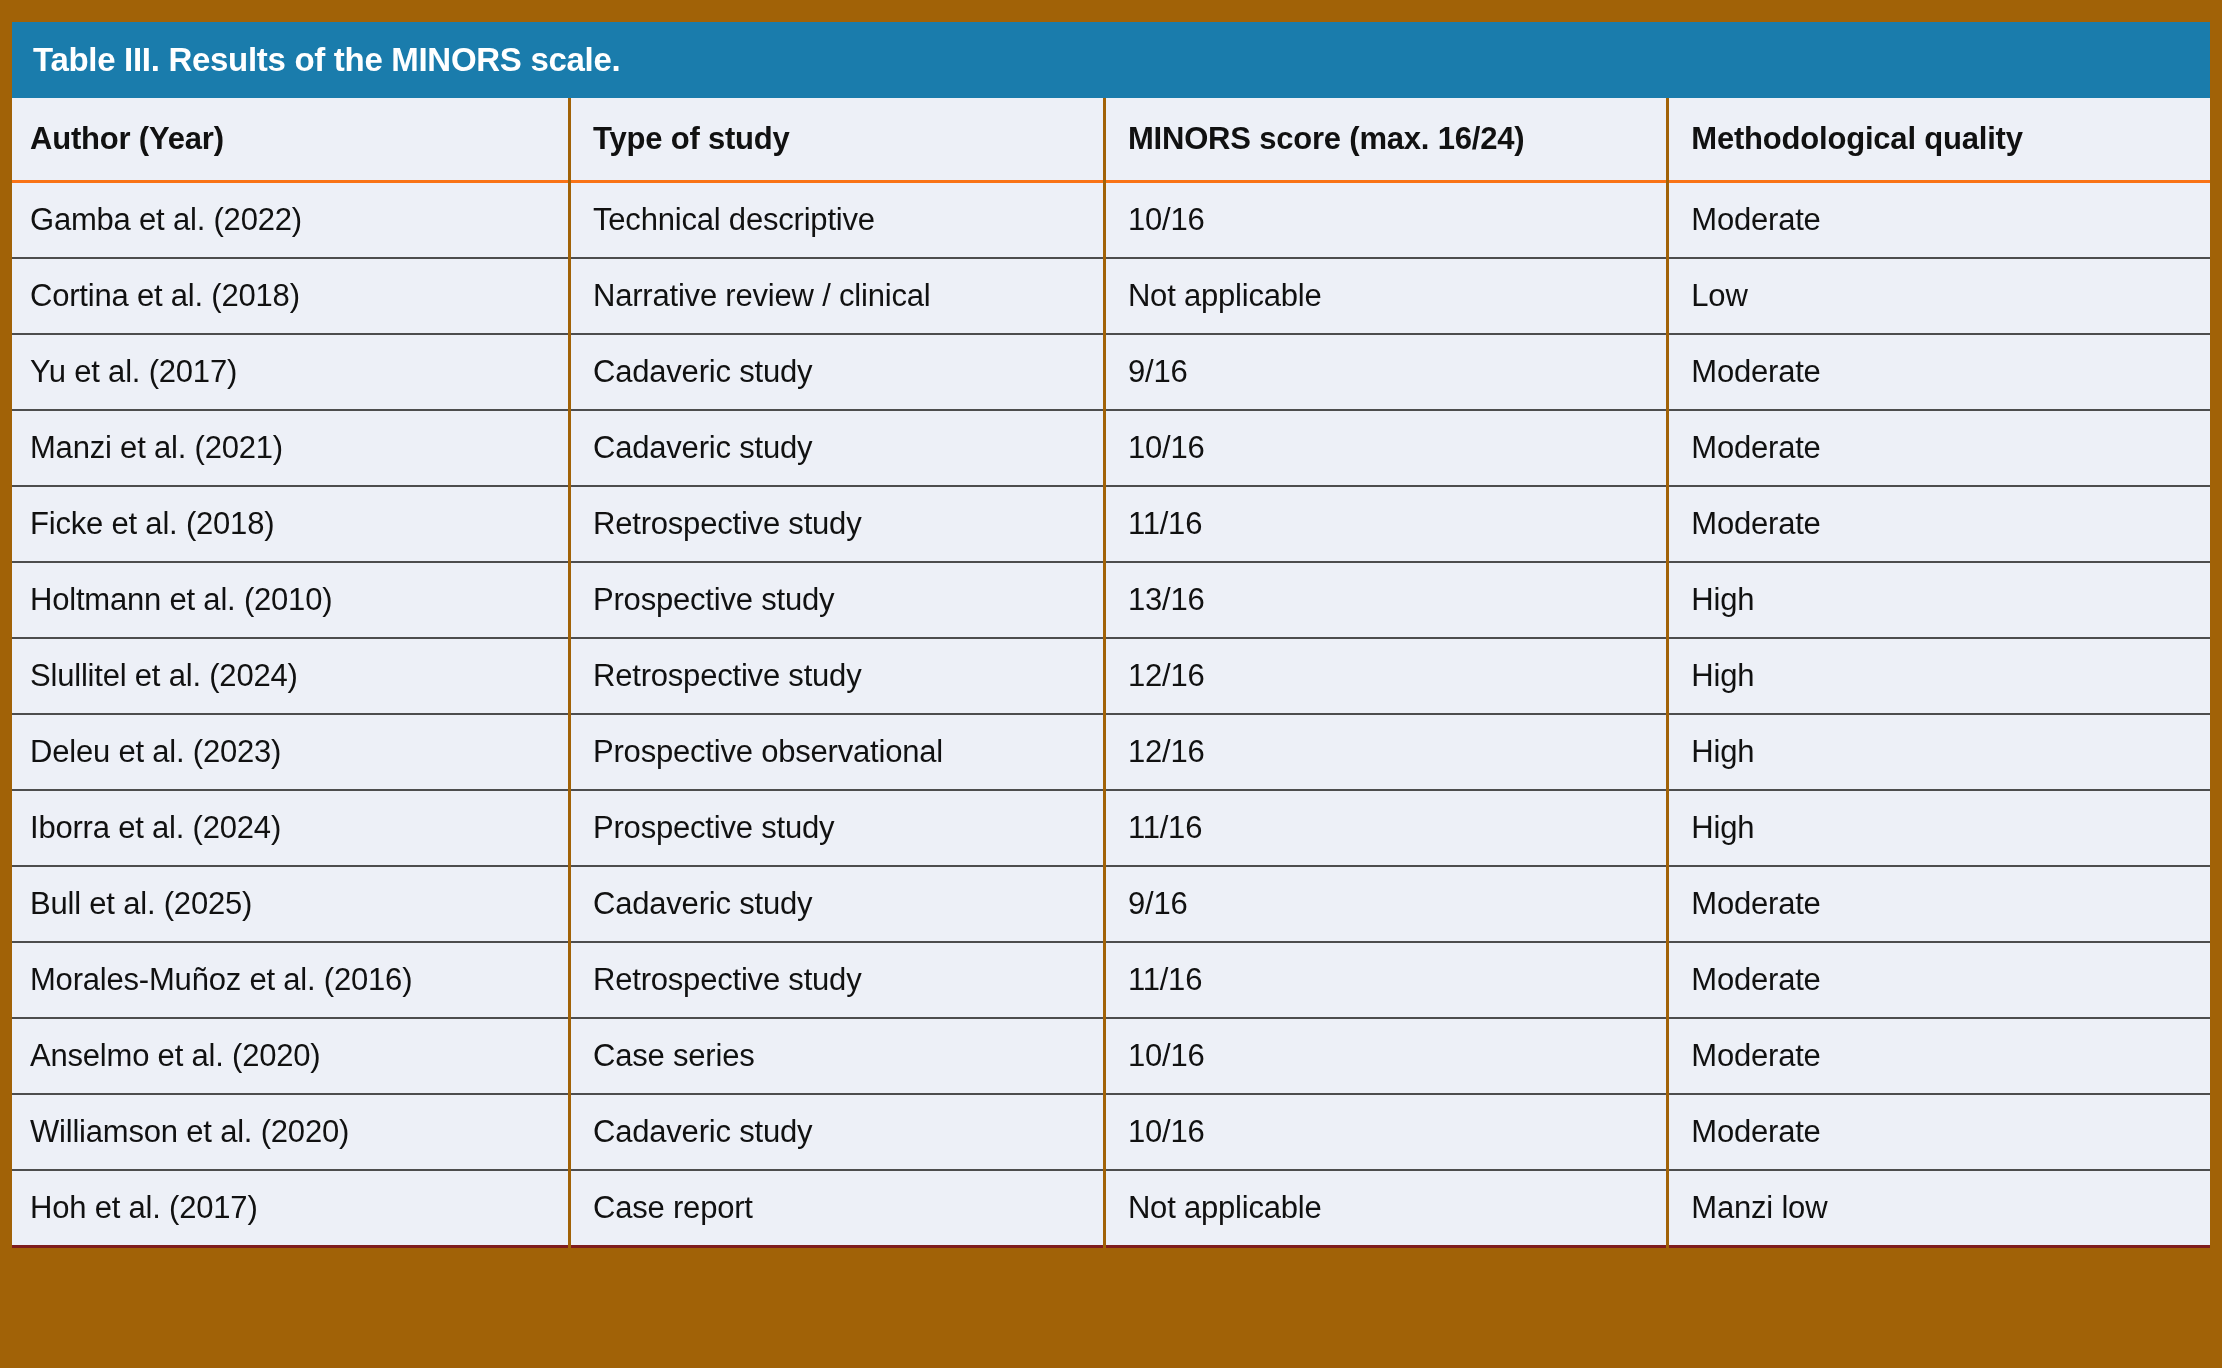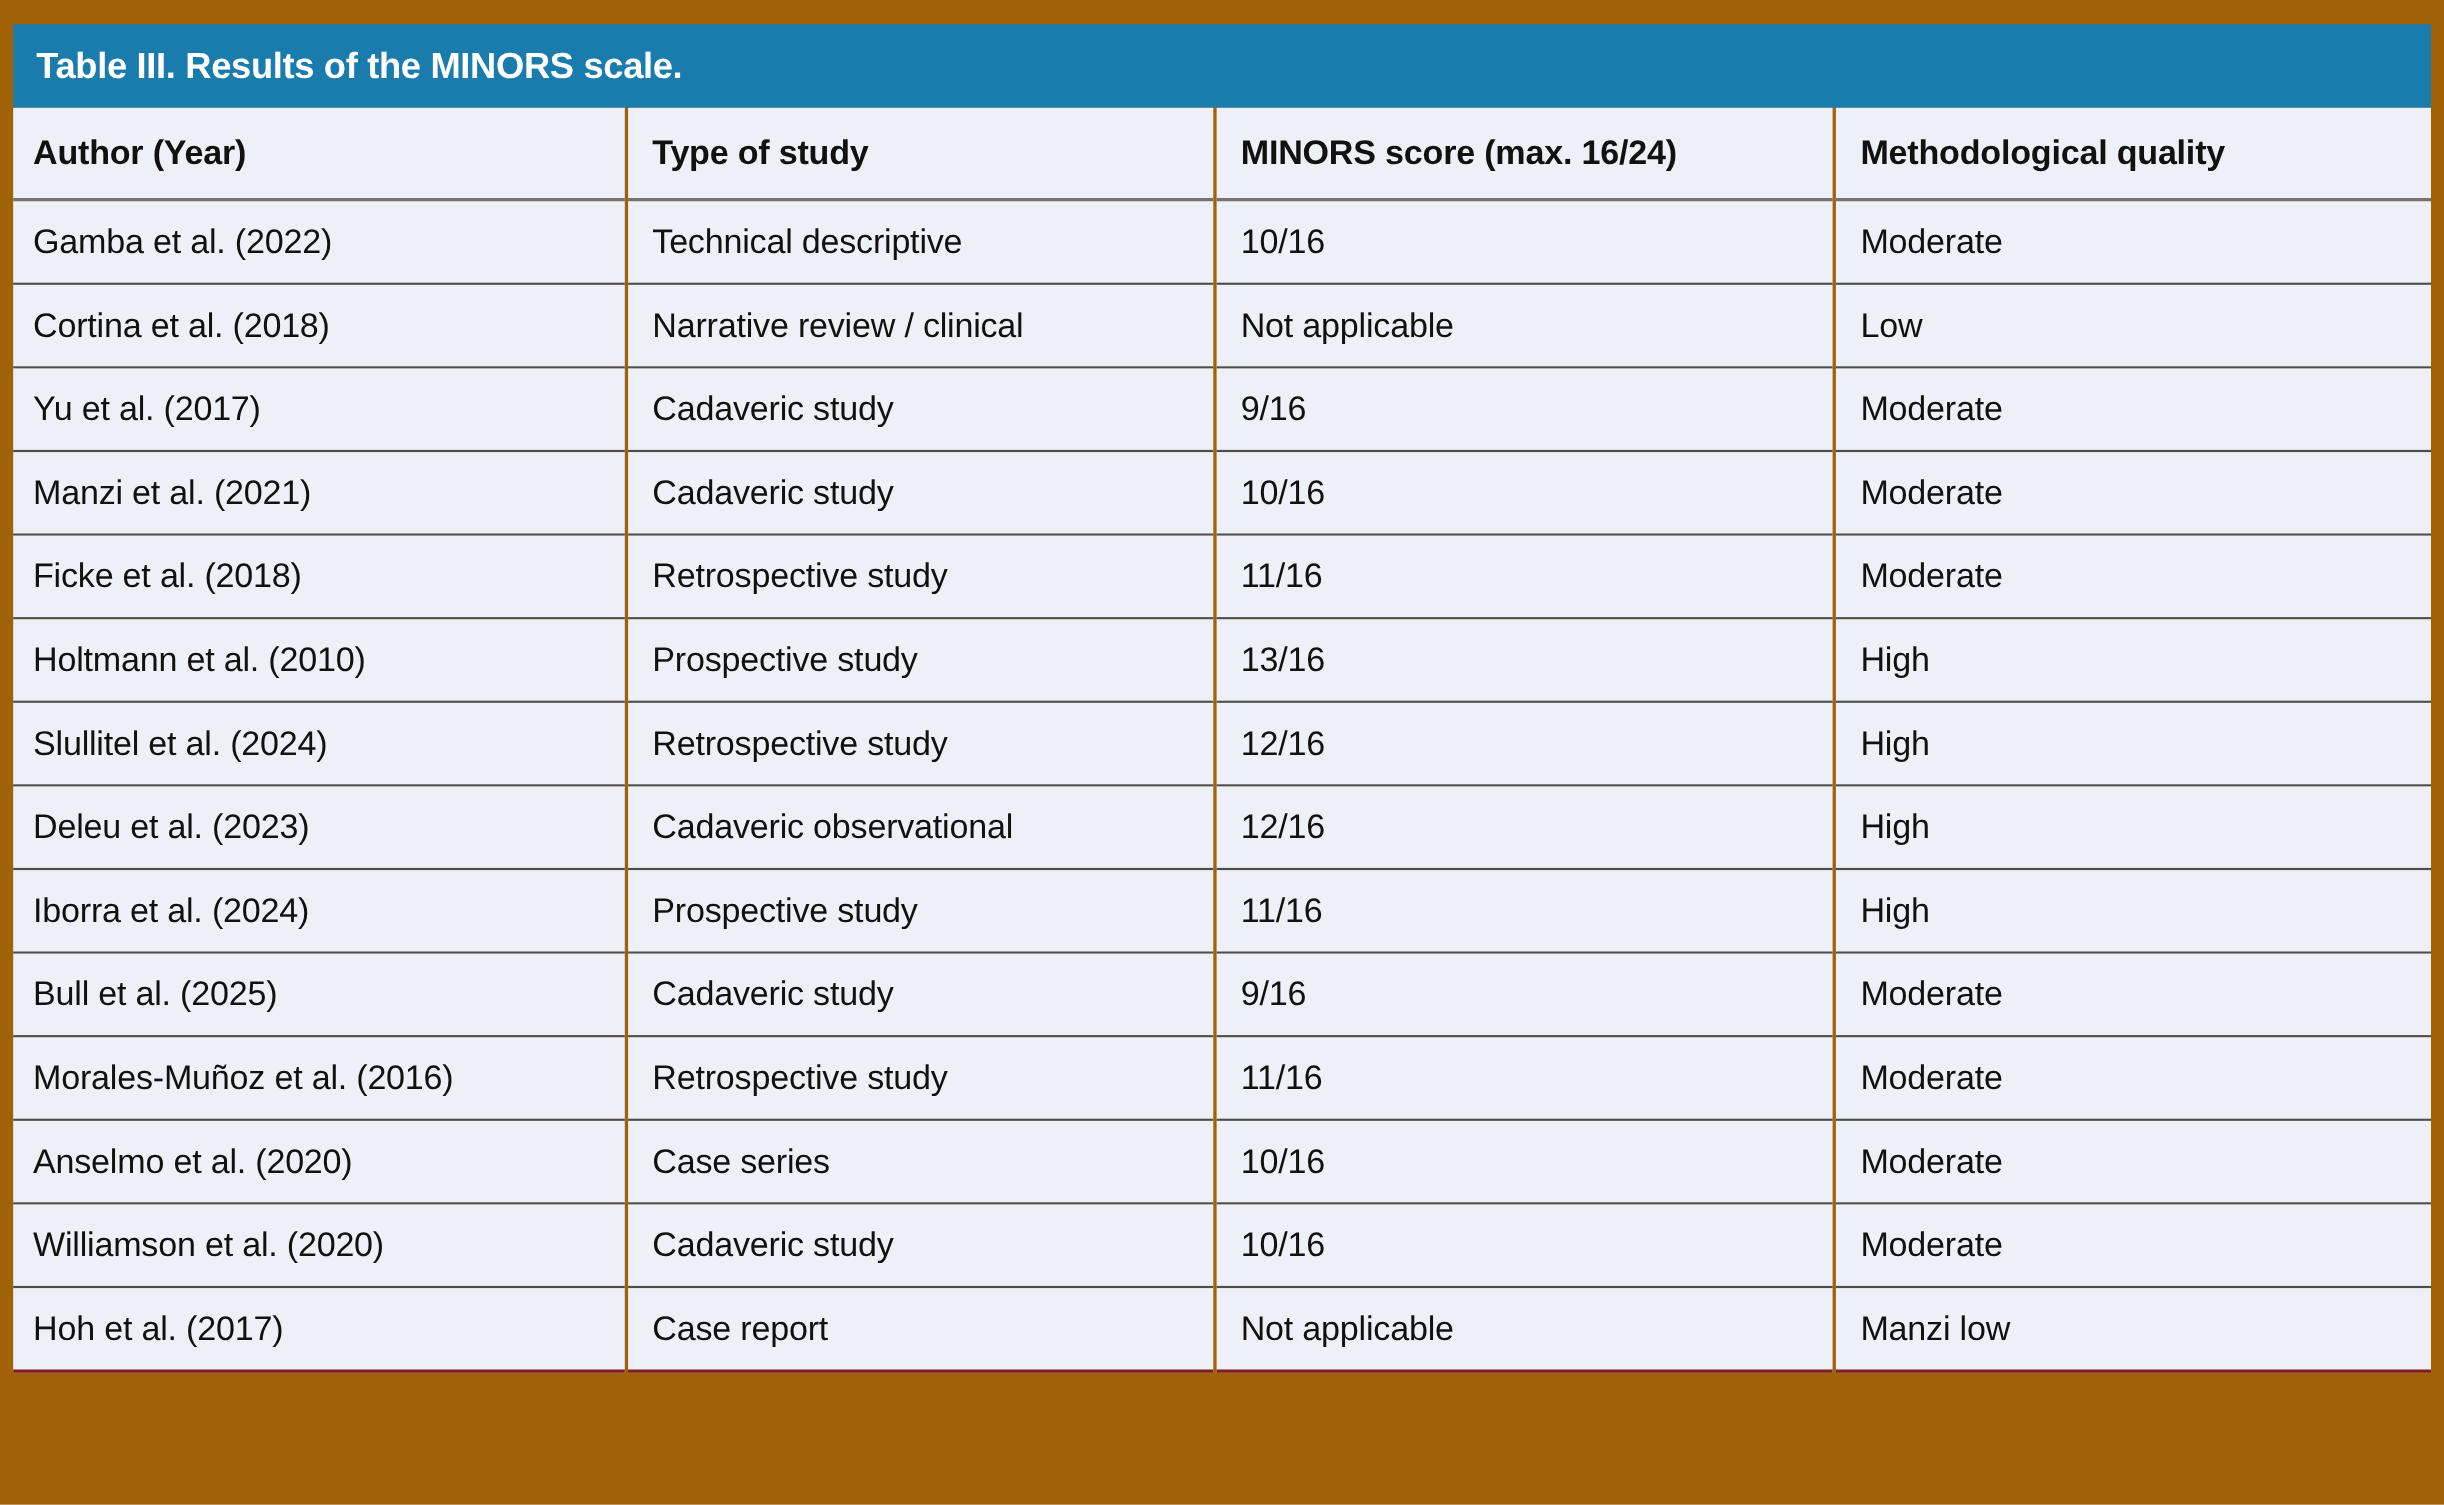--- a/index.html
+++ b/index.html
@@ -48,21 +48,21 @@
     font-size: 31px;
     color: #111111;
     letter-spacing: -0.2px;
     overflow: hidden;
     white-space: nowrap;
   }
   th:first-child, td:first-child { padding-left: 18px; }
   thead th {
     font-weight: bold;
     height: 82px;
-    border-bottom: 3px solid #737373;
+    border-bottom: 3px solid #f97316;
   }
   tbody td {
     height: 74px;
     border-bottom: 2px solid #4D4D4D;
   }
   tbody tr:last-child td {
     border-bottom: 3px solid #7f1d1d;
   }
 </style>
 </head>
@@ -127,21 +127,21 @@
           <td>High</td>
         </tr>
         <tr>
           <td>Slullitel et al. (2024)</td>
           <td>Retrospective study</td>
           <td>12/16</td>
           <td>High</td>
         </tr>
         <tr>
           <td>Deleu et al. (2023)</td>
-          <td>Cadaveric observational</td>
+          <td>Prospective observational</td>
           <td>12/16</td>
           <td>High</td>
         </tr>
         <tr>
           <td>Iborra et al. (2024)</td>
           <td>Prospective study</td>
           <td>11/16</td>
           <td>High</td>
         </tr>
         <tr>

